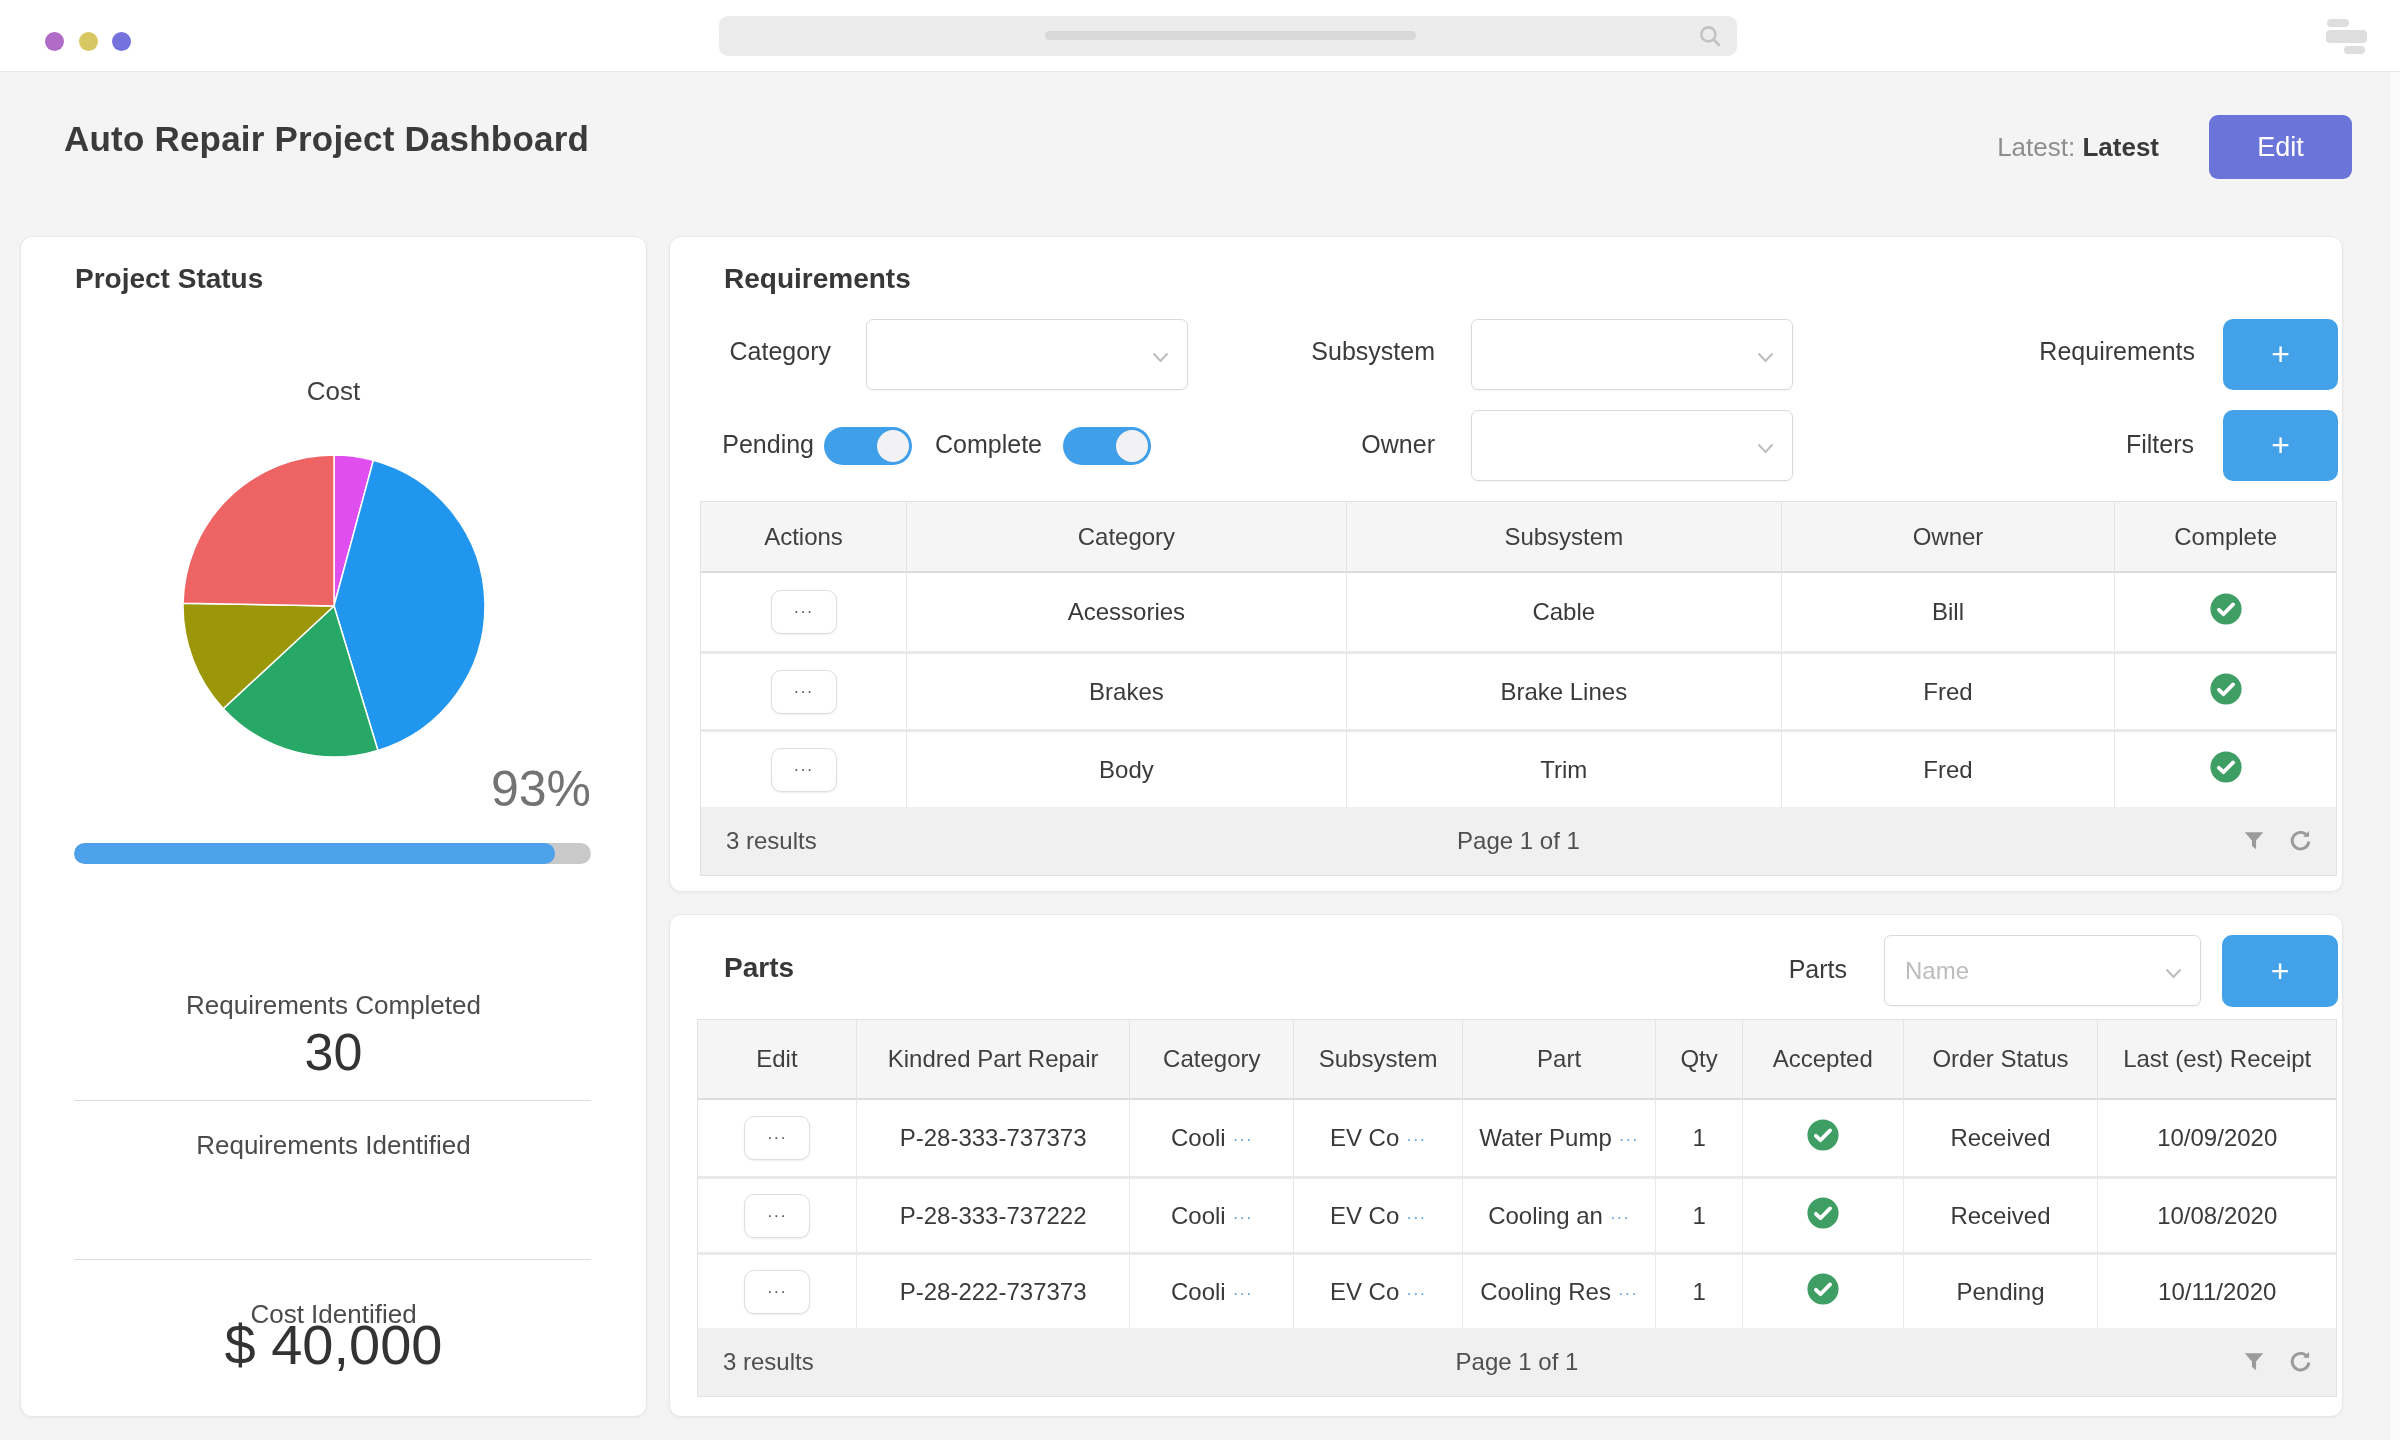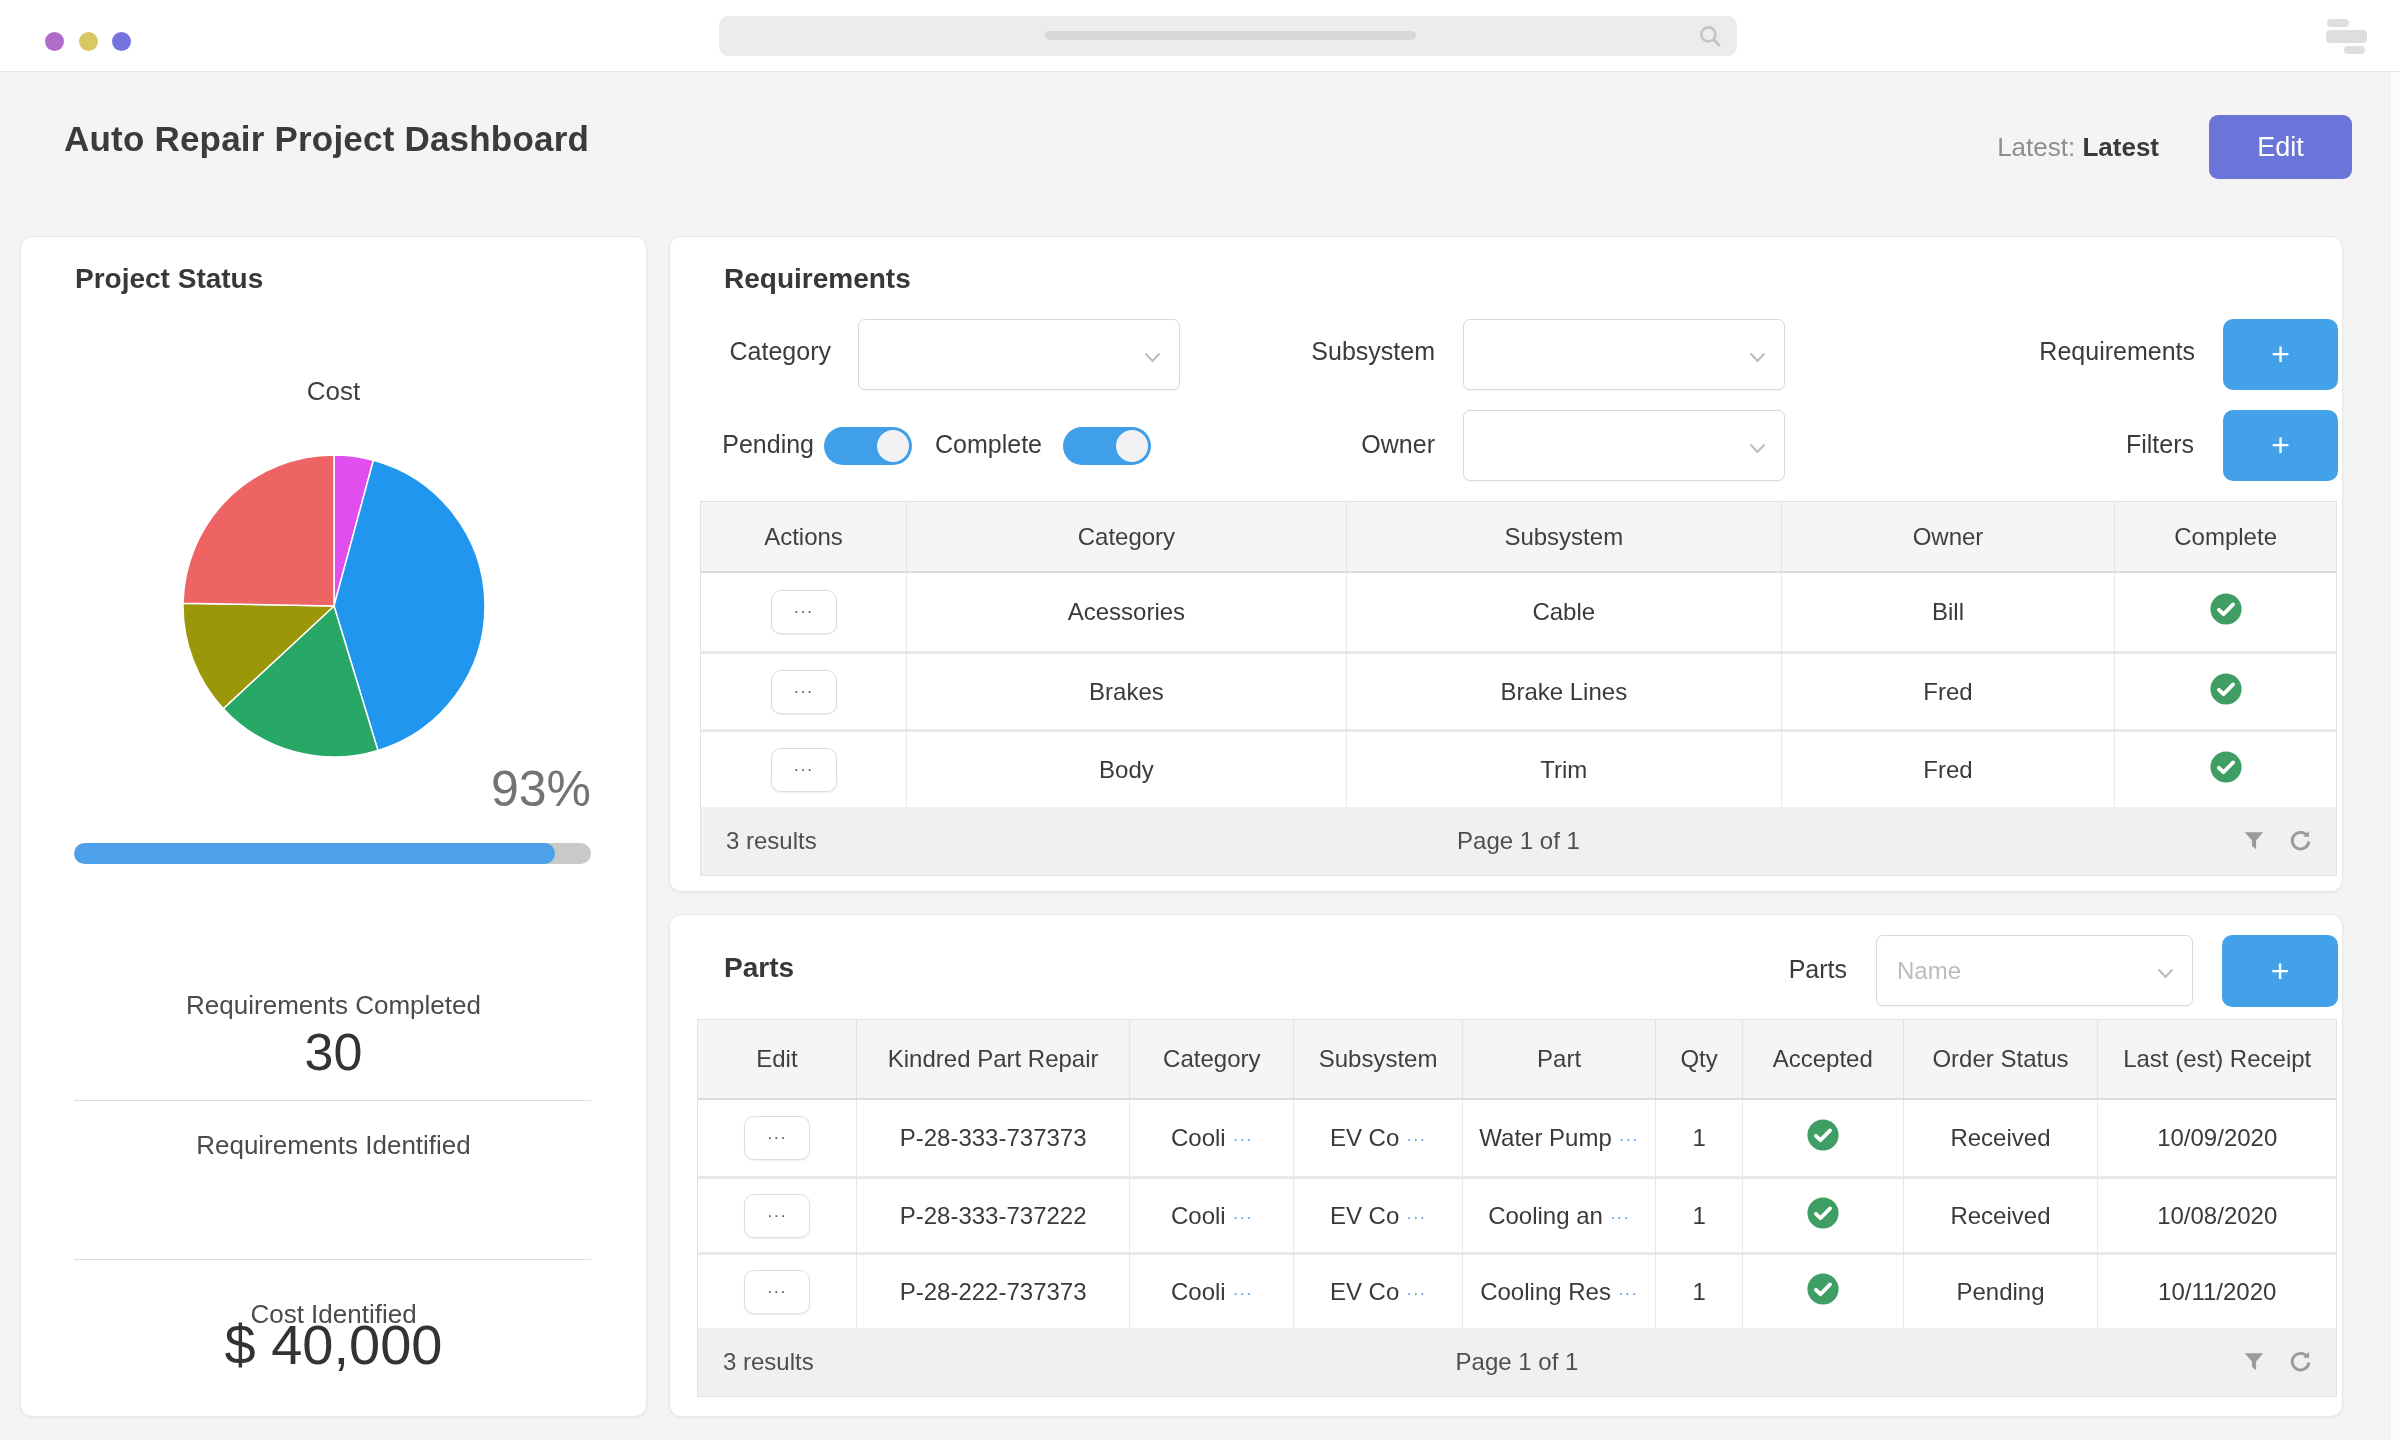--- a/index.html
+++ b/index.html
@@ -51,21 +51,21 @@
   .pbar { position:absolute; left:53px; right:55px; top:606px; height:21px; border-radius:11px; background:#c9c9c9; overflow:hidden; }
   .pbar-fill { display:block; height:100%; border-radius:11px; background:var(--progress-blue,#4da1ea); }
   .stat-label { position:absolute; width:100%; text-align:center; font-size:26px; color:#4b4b4b; }
   .stat-value { position:absolute; width:100%; text-align:center; font-size:52px; color:#333; }
   .stat-value.money { font-size:56px; }
   .hr { position:absolute; left:53px; right:55px; height:1px; background:#dcdcdc; }
 
   
   .flabel { position:absolute; font-size:25px; font-weight:500; color:#3b3b3b; text-align:right; }
   .selbox { position:absolute; width:322px; height:71px; background:#fff; border:1px solid #d9d9d9; border-radius:7px;
-            box-shadow:0 1px 2px rgba(0,0,0,.04); display:flex; align-items:center; padding:0 20px; cursor:pointer; }
+            box-shadow:0 1px 2px rgba(0,0,0,.04); display:flex; align-items:center; padding:0 20px; cursor:pointer;margin-left:8px; }
   .selbox .chev { position:absolute; right:18px; top:29px; }
   .selbox .ph { color:#bcbcbc; font-size:24px; }
   .plus-btn { position:absolute; width:115px; height:71px; border:none; border-radius:10px; background:var(--accent-blue,#42a1e8);
               color:#fff; font-size:32px; font-weight:300; font-family:inherit; cursor:pointer; }
   .toggle { position:absolute; width:88px; height:38px; border-radius:19px; background:var(--toggle-blue,#3f9fe8); cursor:pointer; }
   .knob { position:absolute; right:3px; top:3px; width:32px; height:32px; border-radius:50%; background:#f2f2f4; }
 
   
   .tablewrap { position:absolute; border:1px solid #e2e2e2; border-radius:0; overflow:hidden; background:#fff; }
   table { width:100%; border-collapse:separate; border-spacing:0; table-layout:fixed; }

